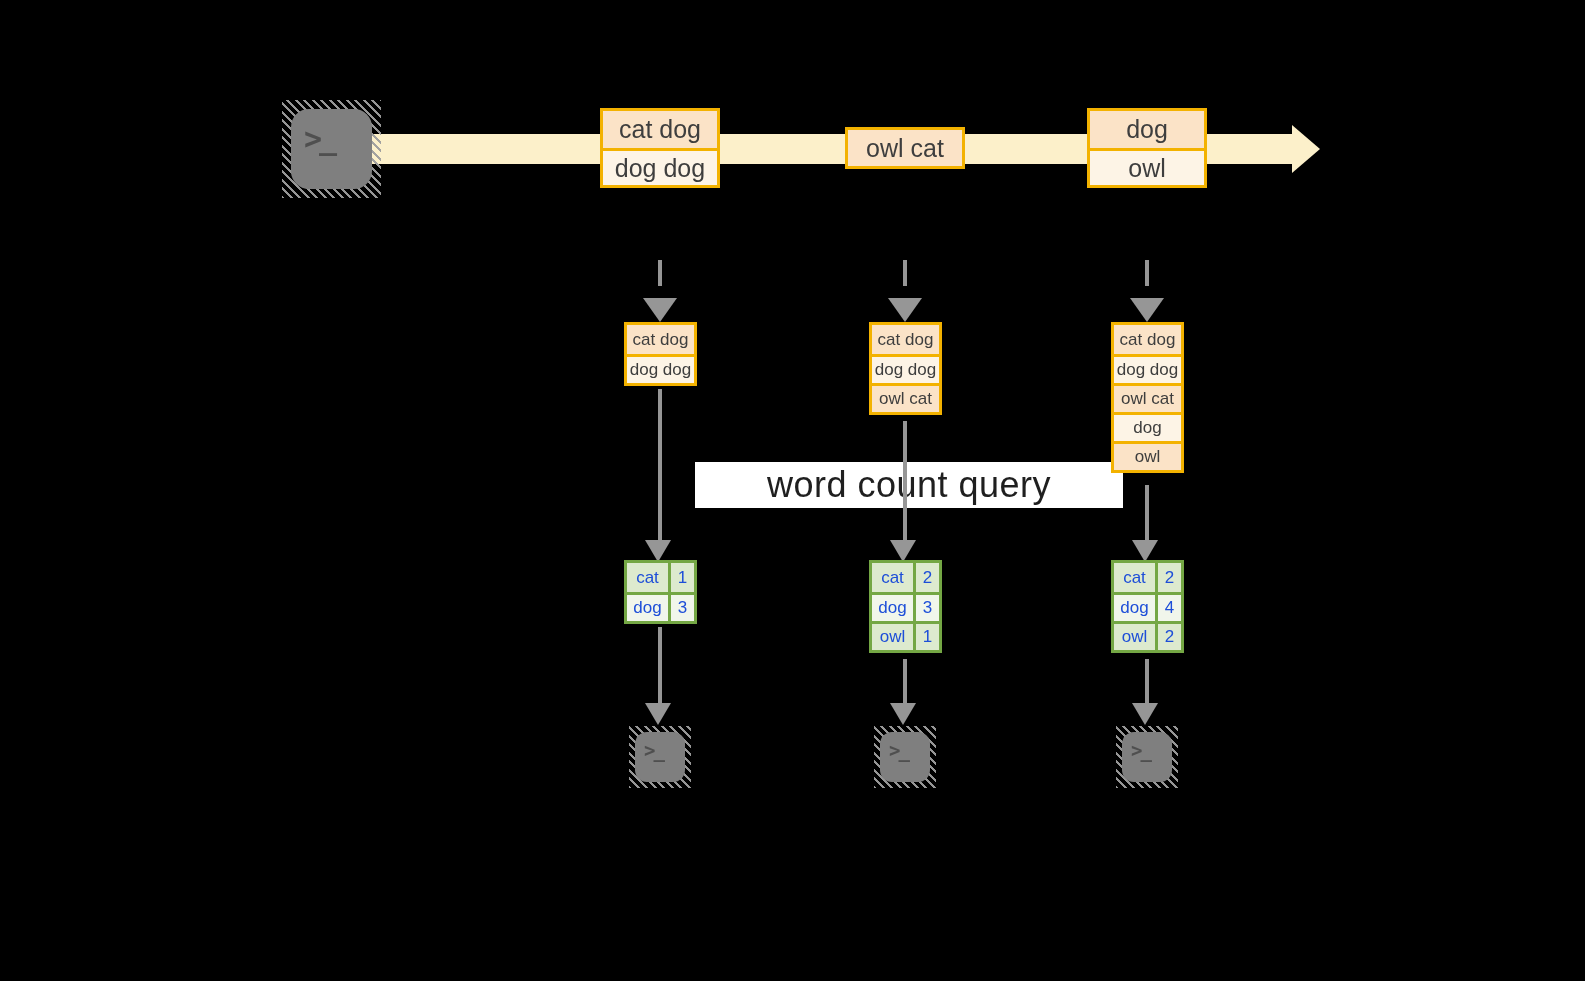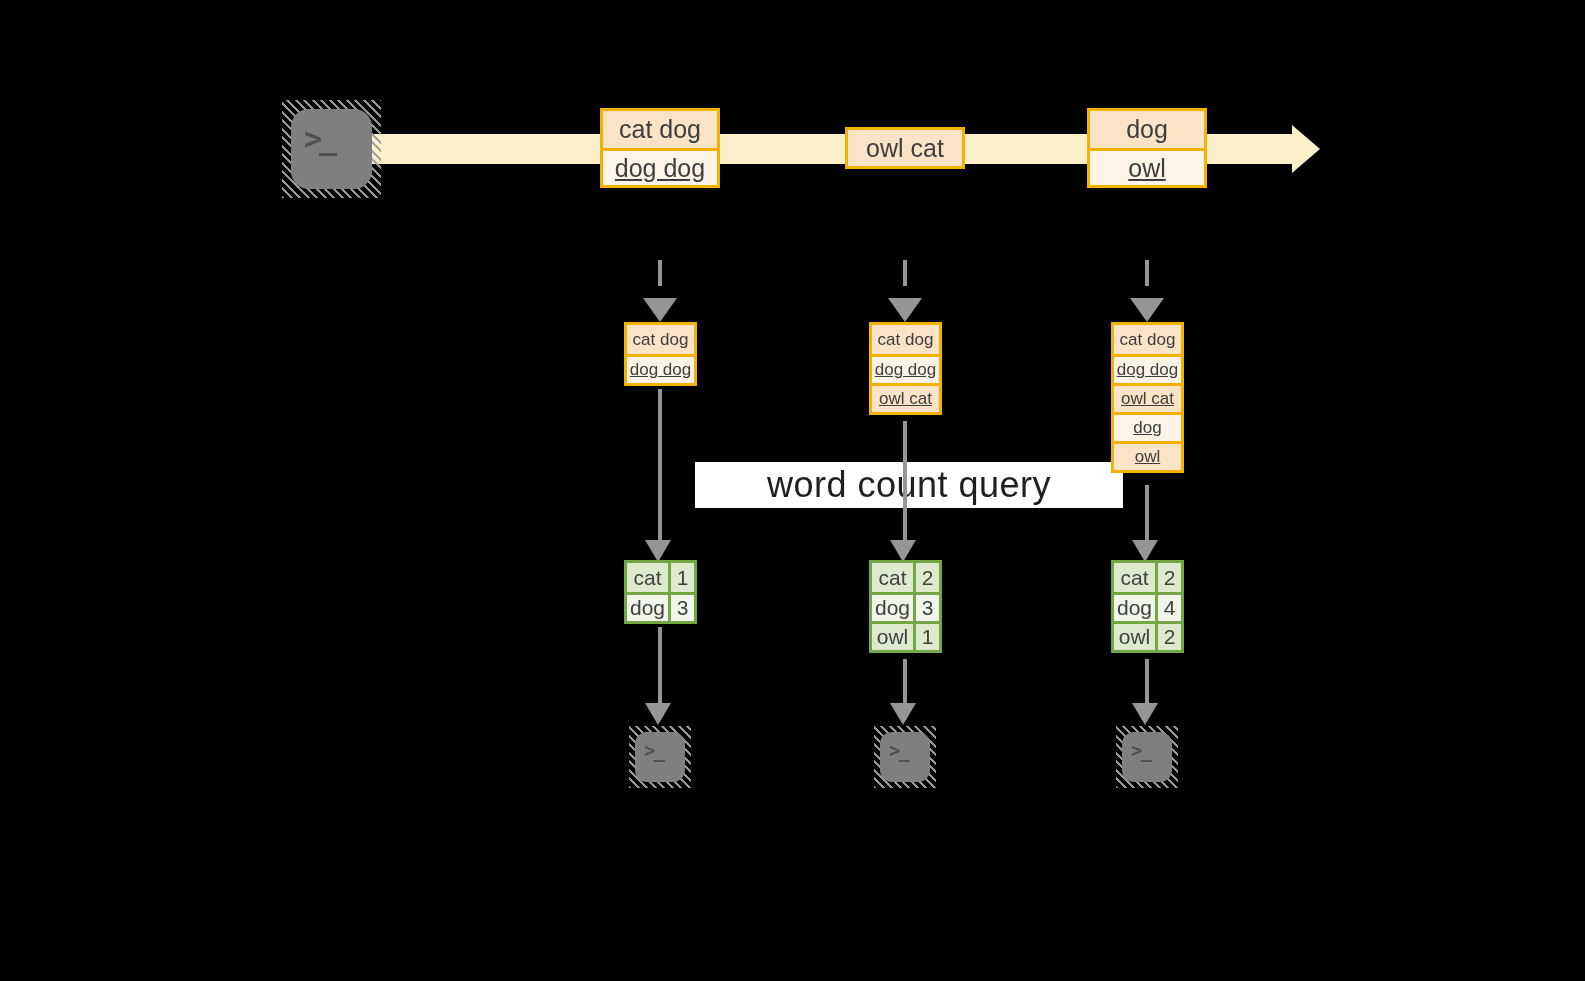--- a/index.html
+++ b/index.html
@@ -32,34 +32,34 @@
   .term.big .term-body{left:9px;top:9px;right:9px;bottom:9px;border-radius:18px;}
   .term.small{width:62px;height:62px;}
   .term.small .term-body{left:6px;top:6px;right:6px;bottom:6px;border-radius:12px;}
   .glyph{position:absolute;font-family:"DejaVu Sans Mono",monospace;font-weight:bold;color:#4F4F4F;letter-spacing:-3px;}
   .term.big .glyph{left:13px;top:12px;font-size:30px;}
   .term.small .glyph{left:9px;top:7px;font-size:19px;letter-spacing:-2px;}
 
   
   .obox{position:absolute;border:3px solid var(--accent-orange);z-index:3;background:var(--accent-orange);}
   .ocell{display:flex;align-items:center;justify-content:center;color:#3E3E3E;background:var(--cell-peach);}
-  .ocell + .ocell{border-top:3px solid var(--accent-orange);text-decoration:underline;}
+  .ocell + .ocell{border-top:3px solid var(--accent-orange);}
   .ocell:nth-child(even){background:var(--cell-cream);}
   .obox.batch{width:120px;}
   .obox.batch .ocell{height:37px;font-size:25px;}
   .obox.stack{width:73px;}
   .obox.stack .ocell{height:29px;font-size:17px;}
 
   
   .gtable{position:absolute;border:3px solid var(--table-green);width:73px;z-index:5;background:var(--table-green);}
   .grow{display:flex;height:29px;}
   .grow + .grow{border-top:3px solid var(--table-green);}
   .gword{width:44px;border-right:3px solid var(--table-green);display:flex;align-items:center;justify-content:center;}
   .gnum{flex:1;display:flex;align-items:center;justify-content:center;}
-  .grow{color:#404040;font-size:21px;}
+  .grow{color:#1d4ed8;font-size:17px;}
   .grow:nth-child(odd) .gword,.grow:nth-child(odd) .gnum{background:var(--cell-green);}
   .grow:nth-child(even) .gword,.grow:nth-child(even) .gnum{background:var(--cell-green-light);}
 
   
   .dashstem{position:absolute;width:4px;top:260px;height:38px;z-index:2;
     background:repeating-linear-gradient(to bottom,var(--arrow-gray) 0 26px,transparent 26px 38px);}
   .dashhead{position:absolute;top:298px;width:0;height:0;z-index:2;
     border-left:17px solid transparent;border-right:17px solid transparent;border-top:24px solid var(--arrow-gray);}
   .vline{position:absolute;width:4px;background:var(--arrow-gray);z-index:4;}
   .vhead{position:absolute;width:0;height:0;z-index:4;

